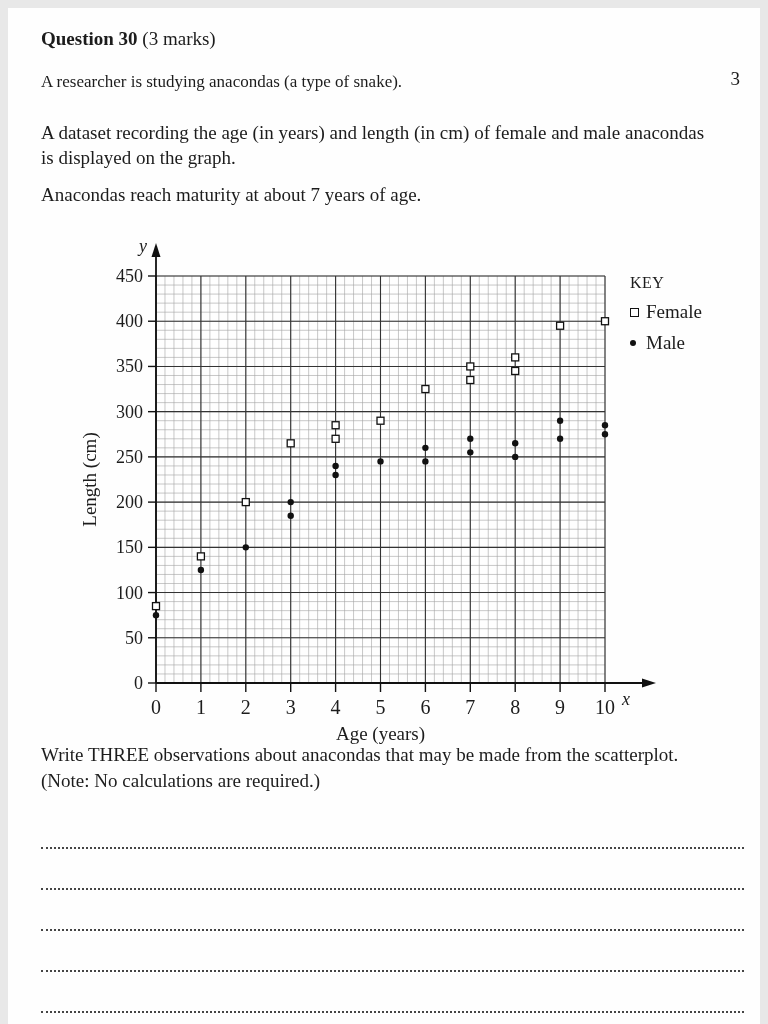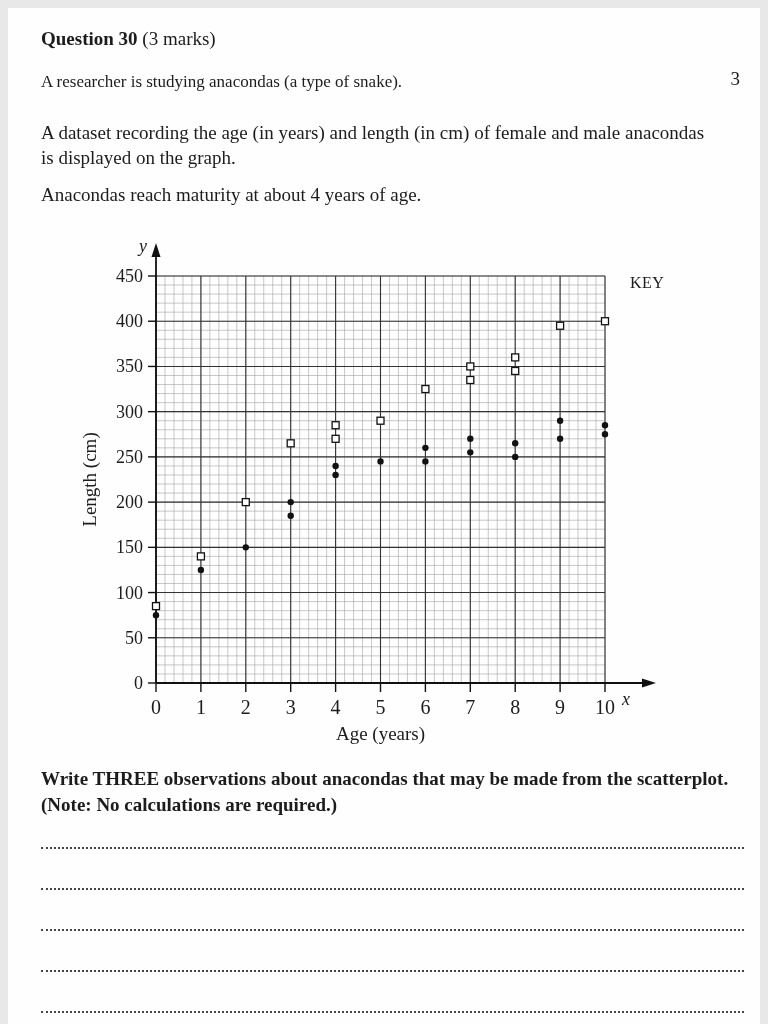--- a/index.html
+++ b/index.html
@@ -28,40 +28,40 @@
   .axis-letter  { font:italic 18px "Liberation Serif",serif; fill:#1c1c1c; }
   .pt-female { fill:#ffffff; stroke:#111111; stroke-width:1.3; }
   .pt-male   { fill:#111111; stroke:none; }
   .legend { left:622px; top:266px; }
   .legend-title { font-size:16px; letter-spacing:0.5px; }
   .legend-item { display:flex; align-items:center; margin-top:9px; }
   .legend-marker { width:16px; display:flex; justify-content:flex-start; align-items:center; }
   .mk-square { width:7px; height:7px; background:#fff; border:1.4px solid #111; display:inline-block; }
   .mk-dot { width:6px; height:6px; background:#111; border-radius:50%; display:inline-block; }
   .legend-label { font-size:19px; }
-  .prompt { left:33px; top:758px; font-size:19px; line-height:26px; white-space:pre-line; max-width:710px;font-weight:bold; }
+  .prompt { left:33px; top:734px; font-size:19px; line-height:26px; white-space:pre-line; max-width:710px; }
   .answer-lines { left:33px; top:800px; width:703px; }
   .answer-line { height:39px; border-bottom:2px dotted #454545; }
 </style>
 </head>
 <body>
 
 <div class="page">
 
   <div class="abs q-header">
     <b>Question 30</b><span> (3 marks)</span>
   </div>
 
   <div class="abs p1">A researcher is studying anacondas (a type of snake).</div>
   <div class="abs page-num">3</div>
 
   <div class="abs p2">A dataset recording the age (in years) and length (in cm) of female and male anacondas
 is displayed on the graph.</div>
 
-  <div class="abs p3">Anacondas reach maturity at about 4 years of age.</div>
+  <div class="abs p3">Anacondas reach maturity at about 7 years of age.</div>
 
   <svg id="chart-svg" width="768" height="520" viewBox="0 0 768 520">
       <line x1="148" y1="43" x2="148" y2="450" class="grid-minor"></line>
       <line x1="156.98" y1="43" x2="156.98" y2="450" class="grid-minor"></line>
       <line x1="165.96" y1="43" x2="165.96" y2="450" class="grid-minor"></line>
       <line x1="174.94" y1="43" x2="174.94" y2="450" class="grid-minor"></line>
       <line x1="183.92000000000002" y1="43" x2="183.92000000000002" y2="450" class="grid-minor"></line>
       <line x1="192.9" y1="43" x2="192.9" y2="450" class="grid-minor"></line>
       <line x1="201.88" y1="43" x2="201.88" y2="450" class="grid-minor"></line>
       <line x1="210.86" y1="43" x2="210.86" y2="450" class="grid-minor"></line>
@@ -254,20 +254,34 @@
       <circle cx="507.20000000000005" cy="223.88888888888889" r="3.2" class="pt-male"></circle>
       <circle cx="507.20000000000005" cy="210.32222222222222" r="3.2" class="pt-male"></circle>
       <circle cx="552.1" cy="205.8" r="3.2" class="pt-male"></circle>
       <circle cx="552.1" cy="187.7111111111111" r="3.2" class="pt-male"></circle>
       <circle cx="597" cy="201.27777777777777" r="3.2" class="pt-male"></circle>
       <circle cx="597" cy="192.23333333333335" r="3.2" class="pt-male"></circle>
     </svg>
 
   <div class="abs legend">
     <div class="legend-title">KEY</div>
+    <div id="legend-items">
+        <div class="legend-item">
+          <span class="legend-marker">
+            <span class="mk-square"></span>
+          </span>
+          <span class="legend-label">Female</span>
+        </div>
+        <div class="legend-item">
+          <span class="legend-marker">
+            <span class="mk-dot"></span>
+          </span>
+          <span class="legend-label">Male</span>
+        </div>
+      </div>
   </div>
 
   <div class="abs prompt">Write THREE observations about anacondas that may be made from the scatterplot.
 (Note: No calculations are required.)</div>
 
   <div class="abs answer-lines" id="answer-lines">
       <div class="answer-line"></div>
       <div class="answer-line"></div>
       <div class="answer-line"></div>
       <div class="answer-line"></div>

